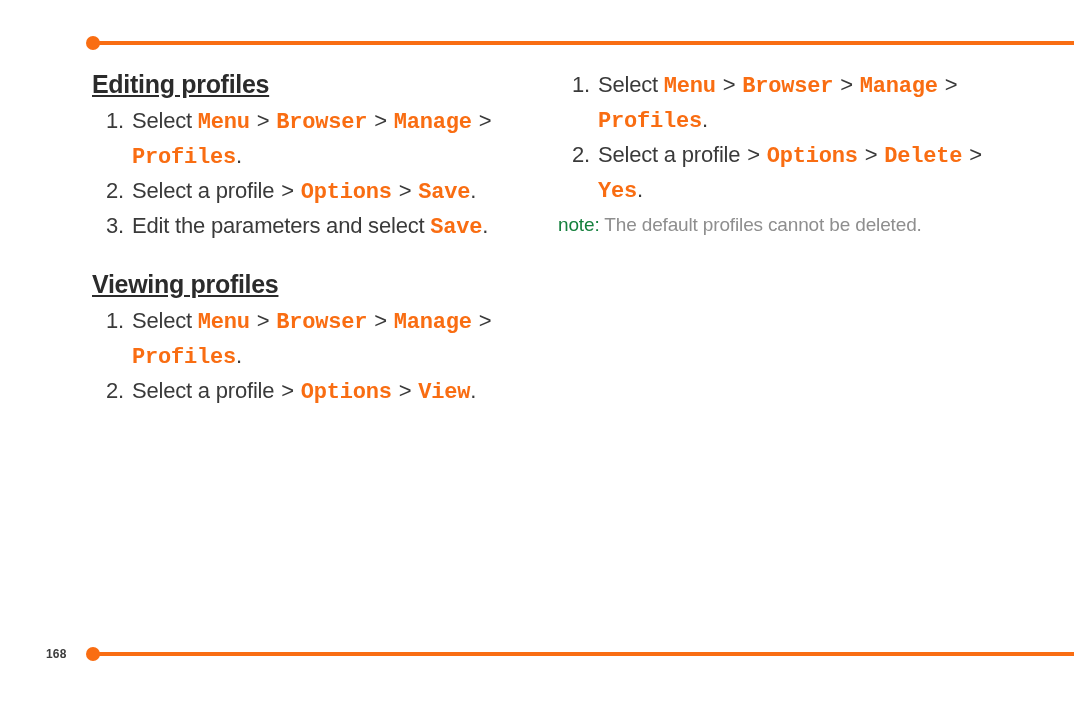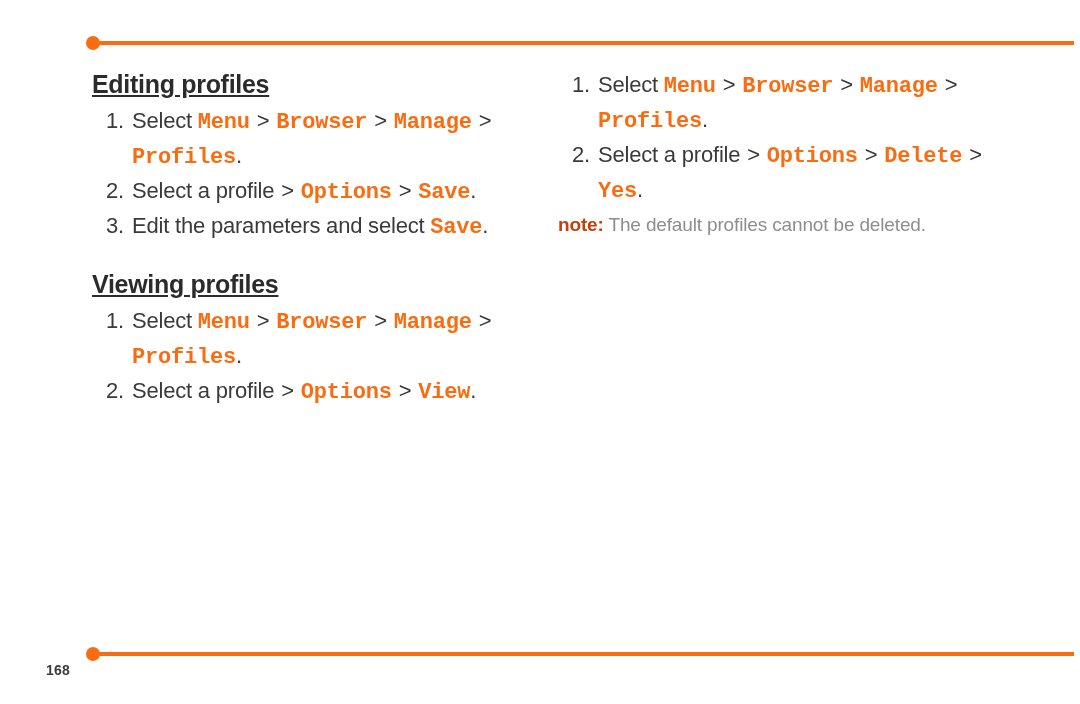--- a/index.html
+++ b/index.html
@@ -54,26 +54,25 @@
     top: 647px;
     width: 14px;
     height: 14px;
     border-radius: 50%;
     background: #f96d12;
   }
   .page-number {
     position: absolute;
     left: 46px;
     top: 644px;
-    font-size: 14px;
+    font-size: 12px;
     font-weight: 700;
     color: #3c3c3c;
     letter-spacing: 0.2px;
     line-height: 20px;
-    margin-top: 16px;
   }
 
   
   .col {
     position: absolute;
     top: 68px;
   }
   .col-left  { left: 92px;  width: 452px; }
   .col-right { left: 558px; width: 452px; }
 
@@ -126,22 +125,22 @@
   }
 
   .note {
     font-size: 19px;
     line-height: 29px;
     color: #8e8e8e;
     letter-spacing: -0.15px;
     margin-top: 2px;
   }
   .note .note-label {
-    font-weight: 700;
-    color: #c2410c;
+    font-weight: 400;
+    color: #15803d;
   }
 
   .spacer-lg { height: 24px; }
 </style>
 </head>
 <body>
 
 <div class="page">
 
   <div class="top-dot"></div>

